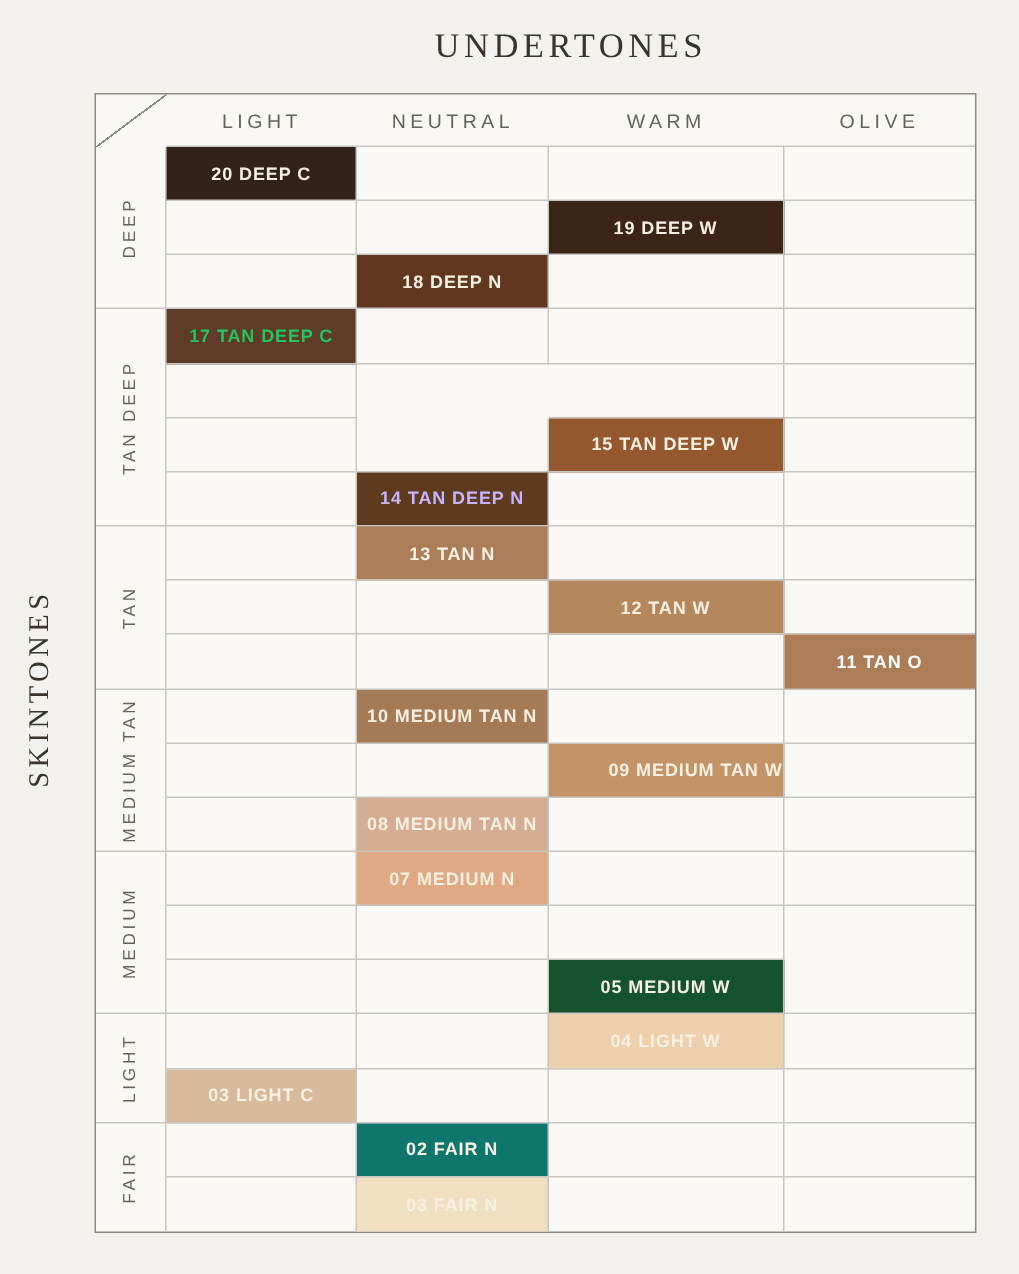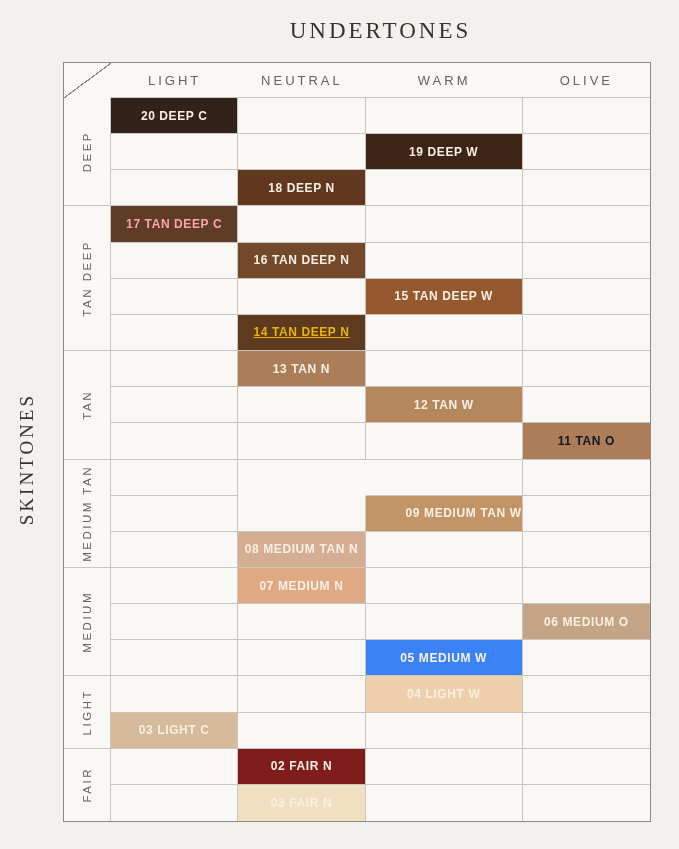--- a/index.html
+++ b/index.html
@@ -81,62 +81,62 @@
         <span class="swatch-label" style="color: rgb(248, 240, 226);">19 DEEP W</span>
       </div>
       <div class="cell last-col" style="grid-area: 3 / 5;"></div>
       <div class="cell" style="grid-area: 4 / 2;"></div>
       <div class="cell swatch" style="grid-area: 4 / 3; background: rgb(97, 55, 31); align-items: center;">
         <span class="swatch-label" style="color: rgb(248, 240, 226);">18 DEEP N</span>
       </div>
       <div class="cell" style="grid-area: 4 / 4;"></div>
       <div class="cell last-col" style="grid-area: 4 / 5;"></div>
       <div class="cell swatch" style="grid-area: 5 / 2; background: rgb(95, 60, 39);">
-        <span class="swatch-label" style="color: #fca5a5;">17 TAN DEEP C</span>
+        <span class="swatch-label" style="color: #22c55e;">17 TAN DEEP C</span>
       </div>
       <div class="cell" style="grid-area: 5 / 3;"></div>
       <div class="cell" style="grid-area: 5 / 4;"></div>
       <div class="cell last-col" style="grid-area: 5 / 5;"></div>
       <div class="cell" style="grid-area: 6 / 2;"></div>
-      <div class="cell swatch" style="grid-area: 6 / 3; background: rgb(115, 73, 41);">
-        <span class="swatch-label" style="color: rgb(248, 240, 226);">16 TAN DEEP N</span>
-      </div>
       <div class="cell" style="grid-area: 6 / 4;"></div>
       <div class="cell last-col" style="grid-area: 6 / 5;"></div>
       <div class="cell" style="grid-area: 7 / 2;"></div>
       <div class="cell" style="grid-area: 7 / 3;"></div>
       <div class="cell swatch" style="grid-area: 7 / 4; background: rgb(149, 88, 47);">
         <span class="swatch-label" style="color: rgb(248, 240, 226);">15 TAN DEEP W</span>
       </div>
       <div class="cell last-col" style="grid-area: 7 / 5;"></div>
       <div class="cell" style="grid-area: 8 / 2;"></div>
       <div class="cell swatch" style="grid-area: 8 / 3; background: rgb(94, 58, 30);">
-        <span class="swatch-label" style="color: #eab308; text-decoration: underline;">14 TAN DEEP N</span>
+        <span class="swatch-label" style="color: #c4b5fd;">14 TAN DEEP N</span>
       </div>
       <div class="cell" style="grid-area: 8 / 4;"></div>
       <div class="cell last-col" style="grid-area: 8 / 5;"></div>
       <div class="cell" style="grid-area: 9 / 2;"></div>
       <div class="cell swatch" style="grid-area: 9 / 3; background: rgb(171, 125, 89);">
         <span class="swatch-label" style="color: rgb(248, 240, 226);">13 TAN N</span>
       </div>
       <div class="cell" style="grid-area: 9 / 4;"></div>
       <div class="cell last-col" style="grid-area: 9 / 5;"></div>
       <div class="cell" style="grid-area: 10 / 2;"></div>
       <div class="cell" style="grid-area: 10 / 3;"></div>
       <div class="cell swatch" style="grid-area: 10 / 4; background: rgb(181, 135, 93);">
         <span class="swatch-label" style="color: rgb(248, 240, 226);">12 TAN W</span>
       </div>
       <div class="cell last-col" style="grid-area: 10 / 5;"></div>
       <div class="cell" style="grid-area: 11 / 2;"></div>
       <div class="cell" style="grid-area: 11 / 3;"></div>
       <div class="cell" style="grid-area: 11 / 4;"></div>
       <div class="cell last-col swatch" style="grid-area: 11 / 5; background: rgb(173, 125, 87);">
-        <span class="swatch-label" style="color: #0f172a;">11 TAN O</span>
+        <span class="swatch-label" style="color: #ffffff;">11 TAN O</span>
       </div>
       <div class="cell" style="grid-area: 12 / 2;"></div>
+      <div class="cell swatch" style="grid-area: 12 / 3; background: rgb(165, 122, 87);">
+        <span class="swatch-label" style="color: rgb(248, 240, 226);">10 MEDIUM TAN N</span>
+      </div>
       <div class="cell" style="grid-area: 12 / 4;"></div>
       <div class="cell last-col" style="grid-area: 12 / 5;"></div>
       <div class="cell" style="grid-area: 13 / 2;"></div>
       <div class="cell" style="grid-area: 13 / 3;"></div>
       <div class="cell swatch" style="grid-area: 13 / 4; background: rgb(194, 148, 104); padding-left: 40px;">
         <span class="swatch-label" style="color: rgb(248, 240, 226);">09 MEDIUM TAN W</span>
       </div>
       <div class="cell last-col" style="grid-area: 13 / 5;"></div>
       <div class="cell" style="grid-area: 14 / 2;"></div>
       <div class="cell swatch" style="grid-area: 14 / 3; background: rgb(213, 173, 146);">
@@ -146,43 +146,40 @@
       <div class="cell last-col" style="grid-area: 14 / 5;"></div>
       <div class="cell" style="grid-area: 15 / 2;"></div>
       <div class="cell swatch" style="grid-area: 15 / 3; background: rgb(223, 169, 132);">
         <span class="swatch-label" style="color: rgb(248, 240, 226);">07 MEDIUM N</span>
       </div>
       <div class="cell" style="grid-area: 15 / 4;"></div>
       <div class="cell last-col" style="grid-area: 15 / 5;"></div>
       <div class="cell" style="grid-area: 16 / 2;"></div>
       <div class="cell" style="grid-area: 16 / 3;"></div>
       <div class="cell" style="grid-area: 16 / 4;"></div>
-      <div class="cell last-col swatch" style="grid-area: 16 / 5; background: rgb(196, 164, 134);">
-        <span class="swatch-label" style="color: rgb(248, 240, 226);">06 MEDIUM O</span>
-      </div>
       <div class="cell" style="grid-area: 17 / 2;"></div>
       <div class="cell" style="grid-area: 17 / 3;"></div>
-      <div class="cell swatch" style="grid-area: 17 / 4; background: #3b82f6;">
+      <div class="cell swatch" style="grid-area: 17 / 4; background: #14532d;">
         <span class="swatch-label" style="color: rgb(248, 240, 226);">05 MEDIUM W</span>
       </div>
       <div class="cell last-col" style="grid-area: 17 / 5;"></div>
       <div class="cell" style="grid-area: 18 / 2;"></div>
       <div class="cell" style="grid-area: 18 / 3;"></div>
       <div class="cell swatch" style="grid-area: 18 / 4; background: rgb(237, 207, 171);">
         <span class="swatch-label" style="color: rgb(248, 240, 226);">04 LIGHT W</span>
       </div>
       <div class="cell last-col" style="grid-area: 18 / 5;"></div>
       <div class="cell swatch" style="grid-area: 19 / 2; background: rgb(215, 185, 155);">
         <span class="swatch-label" style="color: rgb(248, 240, 226);">03 LIGHT C</span>
       </div>
       <div class="cell" style="grid-area: 19 / 3;"></div>
       <div class="cell" style="grid-area: 19 / 4;"></div>
       <div class="cell last-col" style="grid-area: 19 / 5;"></div>
       <div class="cell" style="grid-area: 20 / 2;"></div>
-      <div class="cell swatch" style="grid-area: 20 / 3; background: #7f1d1d; text-align: right;">
+      <div class="cell swatch" style="grid-area: 20 / 3; background: #0f766e; text-align: right;">
         <span class="swatch-label" style="color: rgb(248, 240, 226);">02 FAIR N</span>
       </div>
       <div class="cell" style="grid-area: 20 / 4;"></div>
       <div class="cell last-col" style="grid-area: 20 / 5;"></div>
       <div class="cell last-row" style="grid-area: 21 / 2;"></div>
       <div class="cell last-row swatch" style="grid-area: 21 / 3; background: rgb(241, 223, 193);">
         <span class="swatch-label" style="color: rgb(248, 240, 226);">03 FAIR N</span>
       </div>
       <div class="cell last-row" style="grid-area: 21 / 4;"></div>
       <div class="cell last-col last-row" style="grid-area: 21 / 5;"></div>

